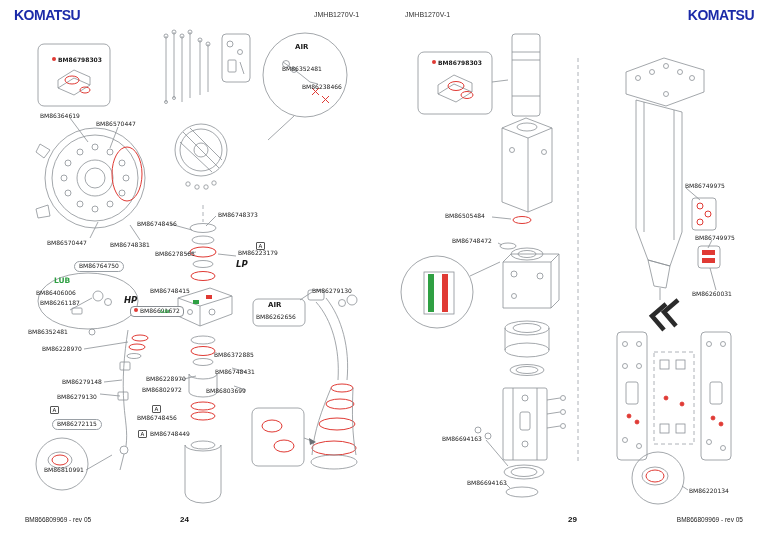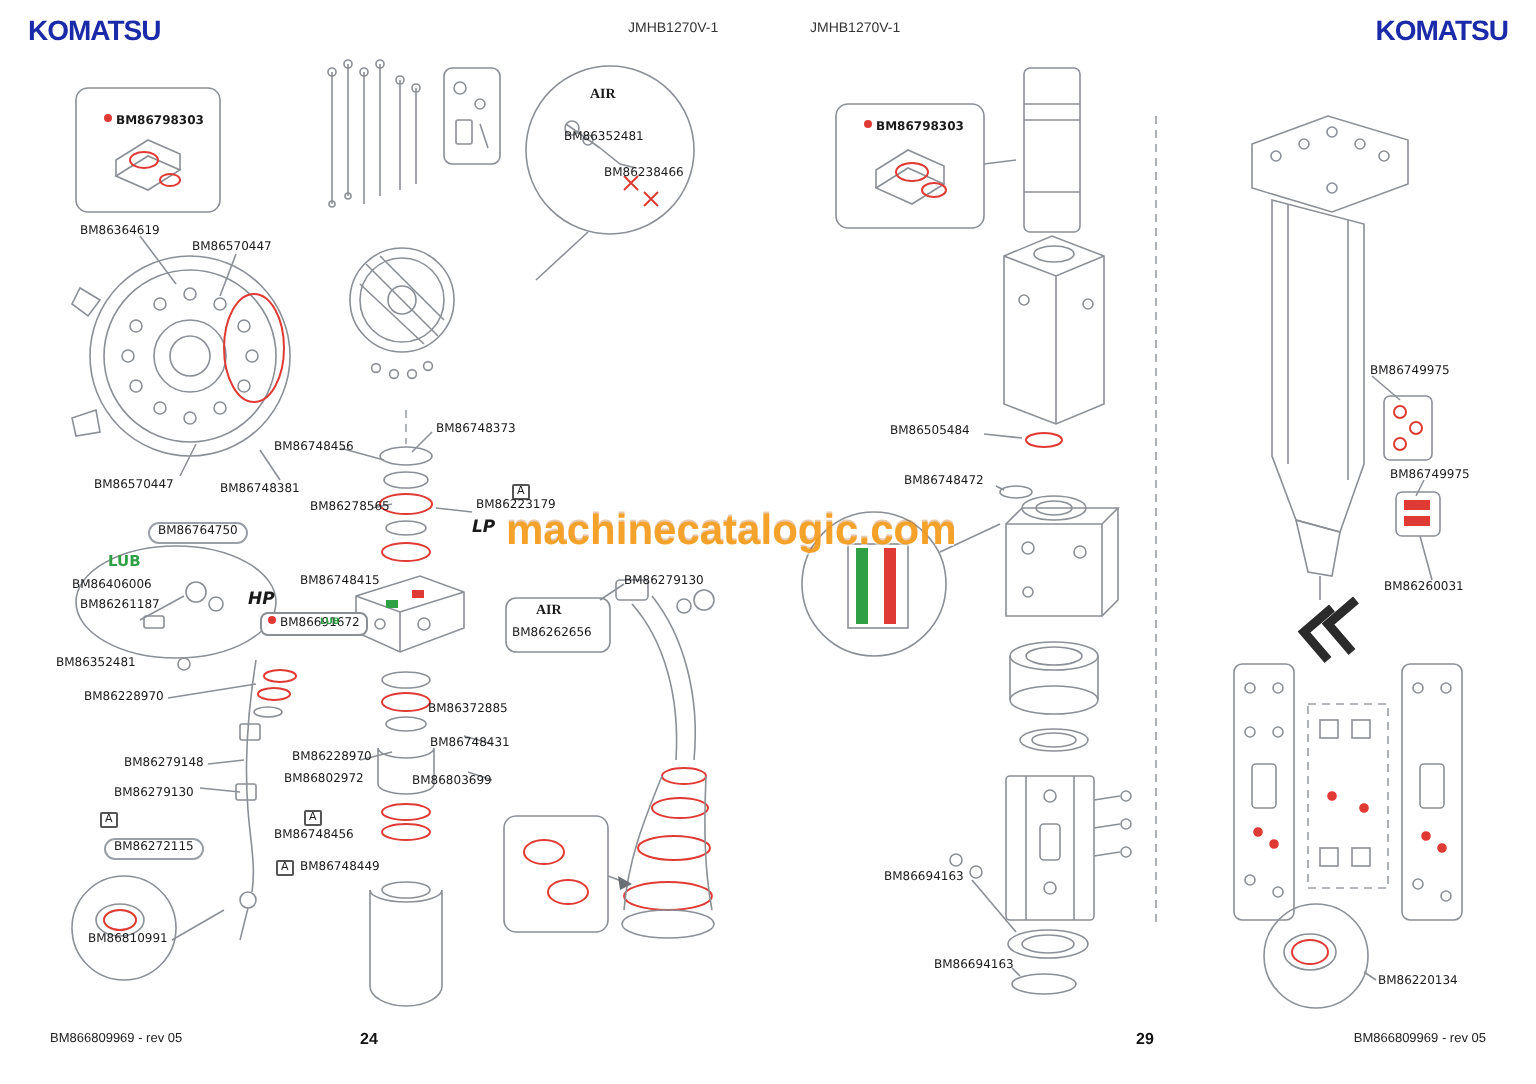--- a/index.html
+++ b/index.html
@@ -29,21 +29,21 @@
   .labels{position:absolute;inset:0;pointer-events:none;}
   .lbl{position:absolute;font-size:6px;line-height:1.1;color:var(--ink);white-space:nowrap;
        font-family:"DejaVu Sans",sans-serif;}
   .lbl.b{font-weight:bold;}
   .lbl.boxed{border:1px solid #8a8f94;border-radius:4px;padding:1px 3px;background:rgba(255,255,255,.92);}
   .lbl.oval{border:1px solid #9aa0a6;border-radius:9px;padding:1px 4px;background:rgba(255,255,255,.9);}
   .lbl.sq{border:1px solid #555;border-radius:1px;padding:0 1.5px;font-size:5.5px;background:#fff;}
   .lbl.green{color:var(--green);font-weight:bold;font-size:7.5px;}
   .lbl.tiny-green{color:var(--green);font-weight:bold;font-size:4.5px;}
   .lbl.port{font-weight:bold;font-style:italic;font-size:8.5px;}
-  .lbl.port-sm{font-weight:bold;font-size:7px;font-family:Liberation Serif, serif;}
+  .lbl.port-sm{font-weight:bold;font-size:7px;}
   .red-dot{display:inline-block;width:4px;height:4px;border-radius:50%;
            background:var(--red);margin-right:2px;vertical-align:1px;}
   .art{position:absolute;left:0;top:0;}
   .art g{stroke:var(--line);stroke-width:.8;fill:none;}
   .art .red{stroke:var(--red);stroke-width:1;}
   .art .rfill{fill:var(--red);stroke:none;}
   .art .gfill{fill:var(--green);stroke:none;}
   .art .redf{fill:var(--red);stroke:var(--red);}
   .art .grayf{fill:#6b7075;stroke:none;}
   .art .dash{stroke-dasharray:4 3;stroke:#9aa0a6;}
@@ -445,20 +445,19 @@
       <span class="lbl" style="left: 445px; top: 213px;">BM86505484</span>
       <span class="lbl" style="left: 452px; top: 238px;">BM86748472</span>
       <span class="lbl" style="left: 442px; top: 436px;">BM86694163</span>
       <span class="lbl" style="left: 467px; top: 480px;">BM86694163</span>
       <span class="lbl" style="left: 685px; top: 183px;">BM86749975</span>
       <span class="lbl" style="left: 695px; top: 235px;">BM86749975</span>
       <span class="lbl" style="left: 692px; top: 291px;">BM86260031</span>
       <span class="lbl" style="left: 689px; top: 488px;">BM86220134</span>
     </div>
 
-  <div class="watermark">machinecatalogic.com</div>
 
   <div class="footer-ref ref-left">BM866809969 - rev 05</div>
   <div class="page-num num-left">24</div>
   <div class="page-num num-right">29</div>
   <div class="footer-ref ref-right">BM866809969 - rev 05</div>
 
 </div>
 
 </body></html>

